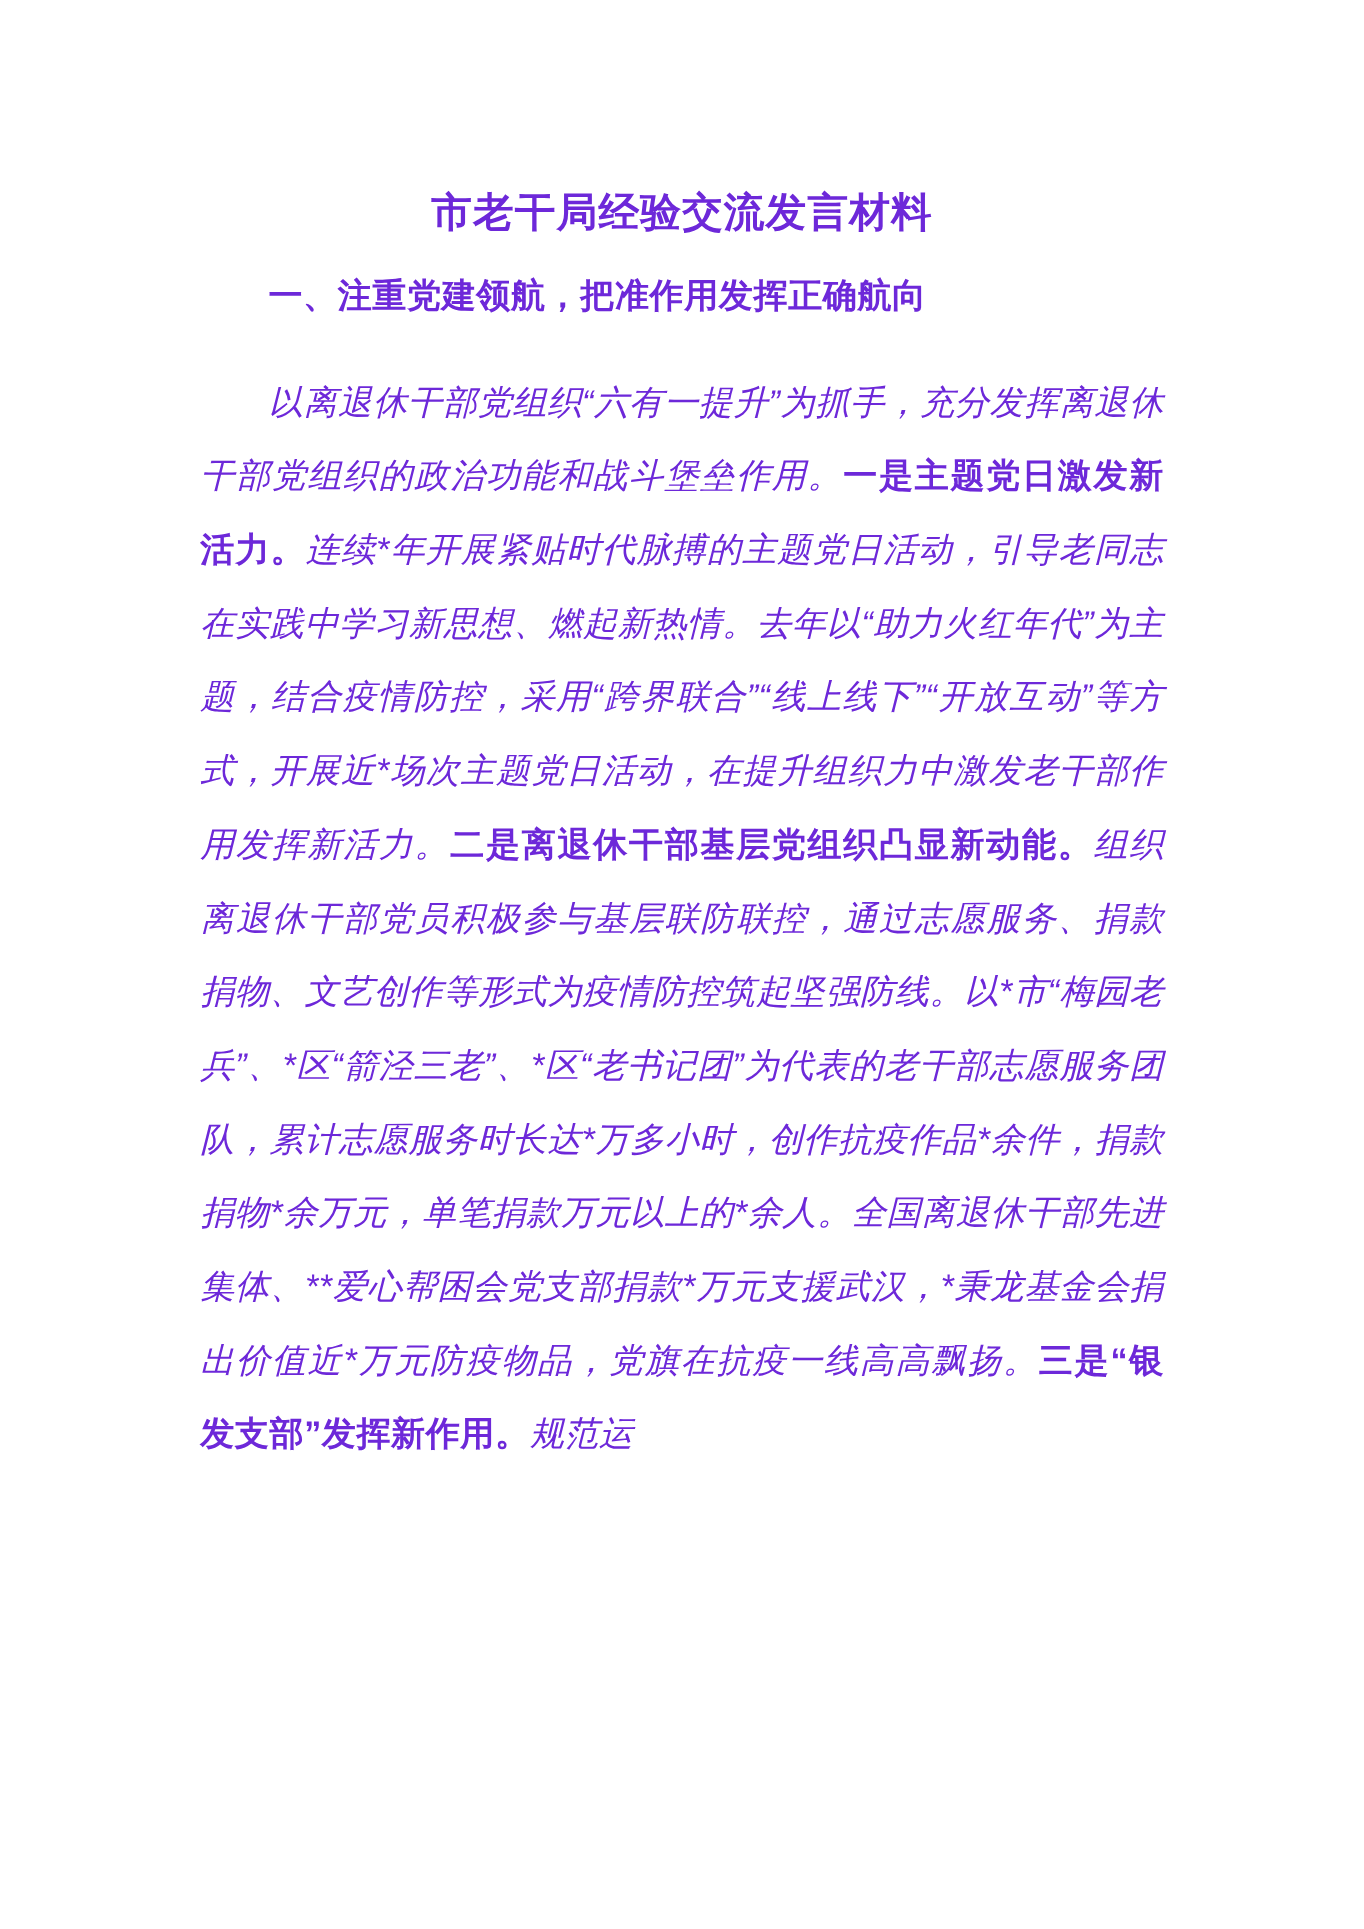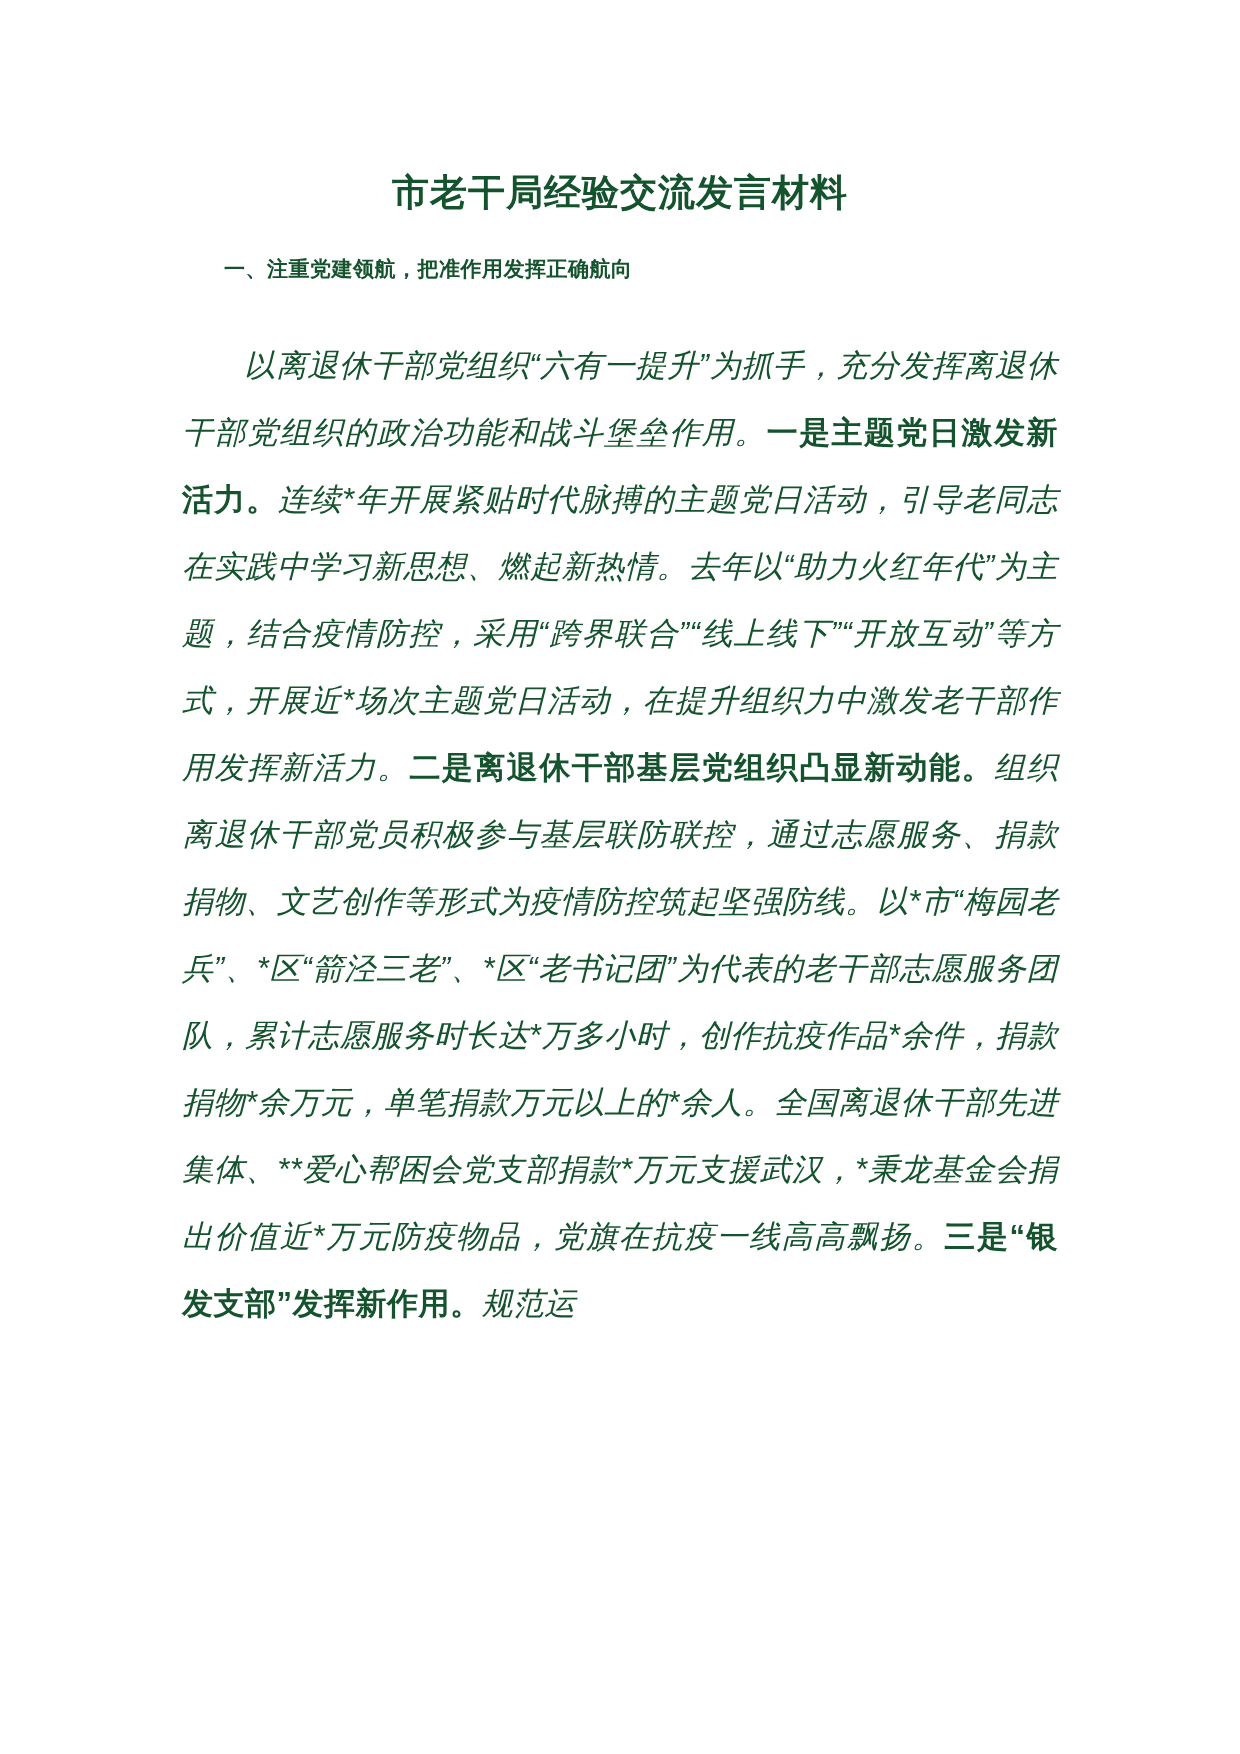--- a/index.html
+++ b/index.html
@@ -10,42 +10,42 @@
     height: 1754px;
     overflow: hidden;
   }
   .page {
     width: 1240px;
     height: 1754px;
     background: #ffffff;
     box-sizing: border-box;
     padding: 170px 182px 0 182px;
     font-family: "Liberation Sans", "DejaVu Sans", sans-serif;
-    color: #14532d;
+    color: #6d28d9;
   }
   .doc-title {
     margin: 0;
     font-size: 37px;
     line-height: 45px;
     font-weight: bold;
     text-align: center;
     letter-spacing: 1px;
   }
   .para {
     margin: 30px 0 0 0;
     font-size: 31px;
     line-height: 67px;
     text-align: justify;
     text-justify: inter-character;
     text-indent: 2em;
     letter-spacing: 0.5px;
   }
   .section-heading {
     margin: 20px 0 10px 0;
-    font-size: 21px;
+    font-size: 31px;
     line-height: 67px;
     font-weight: bold;
     text-indent: 2em;
     letter-spacing: 0.5px;
   }
   .run-bold { font-weight: bold; }
   .run-normal { font-weight: normal; font-style: italic; }
 </style>
 </head>
 <body>

